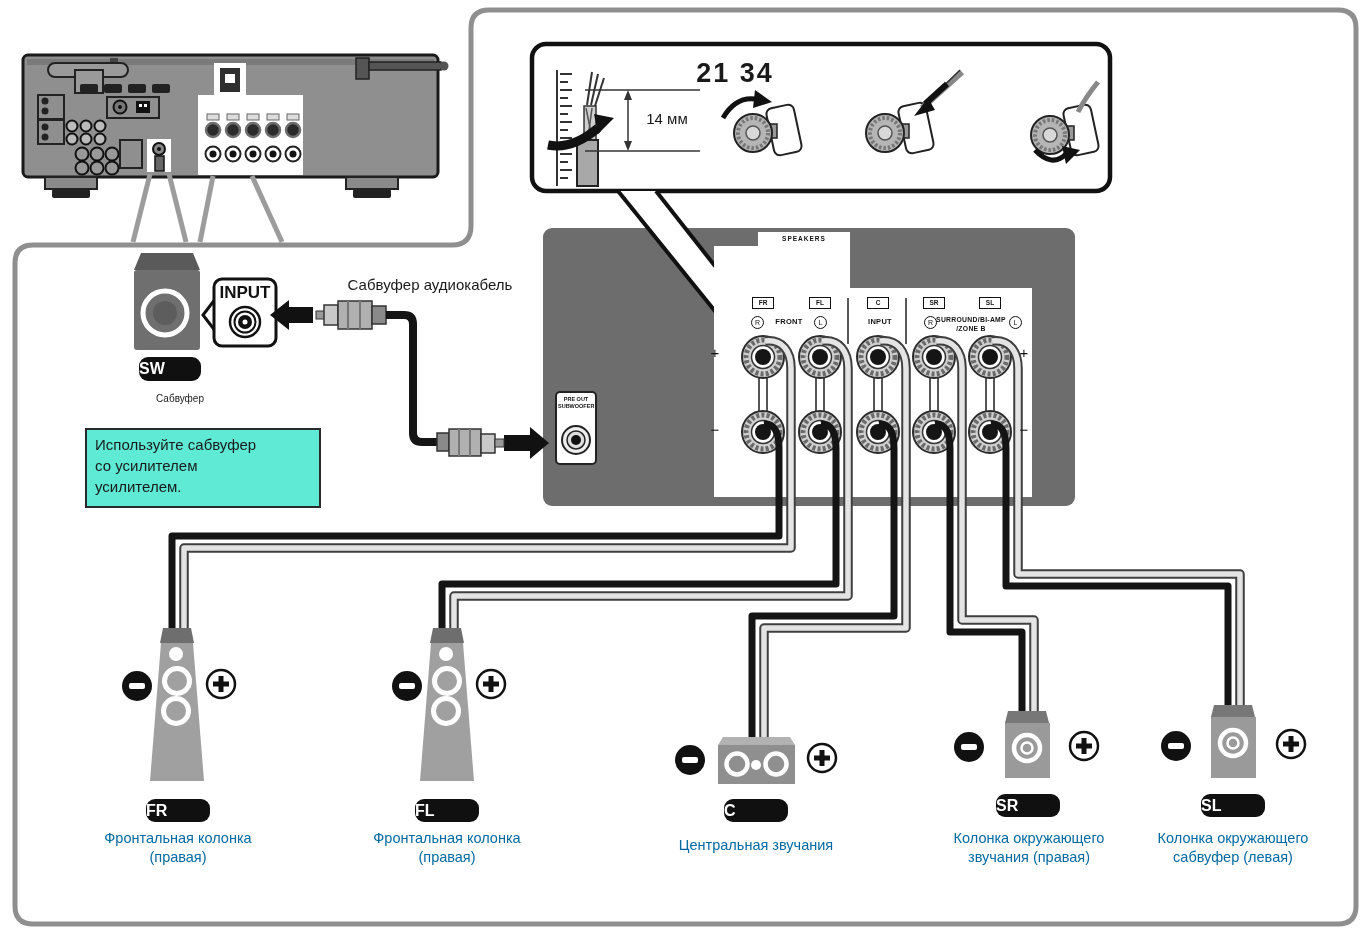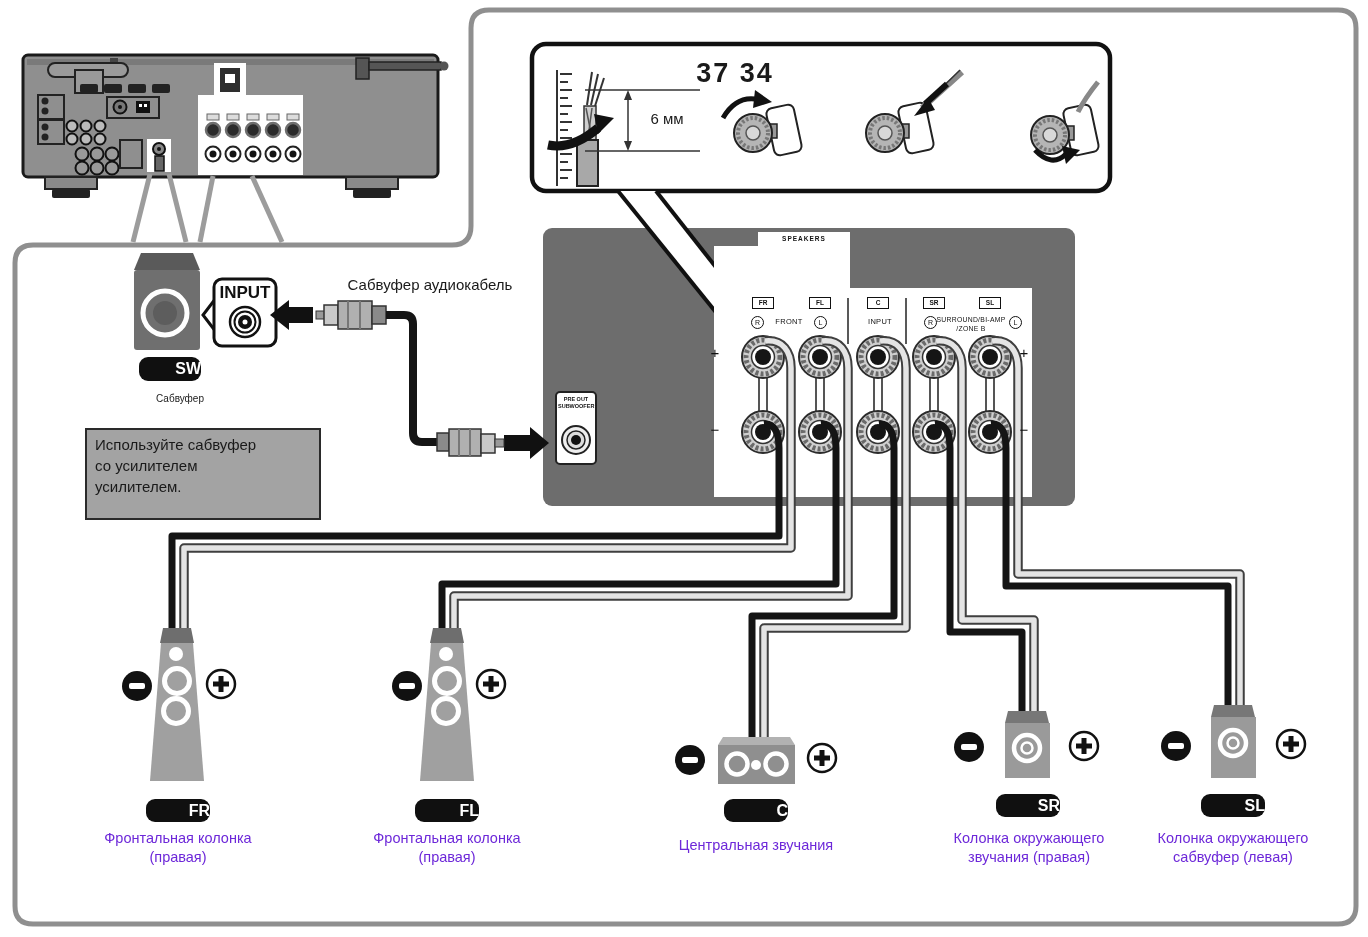--- a/index.html
+++ b/index.html
@@ -1,30 +1,30 @@
 <!DOCTYPE html>
 <html><head>
 <meta charset="utf-8">
 <style>
   html,body{margin:0;padding:0;background:#fff;}
   .stage{position:relative;width:1368px;height:937px;background:#fff;overflow:hidden;
          font-family:"Liberation Sans",sans-serif;color:#1a1a1a;}
   .abs{position:absolute;}
   .c{text-align:center;}
   .badge{position:absolute;background:#101010;color:#fff;font-weight:bold;
-         border-radius:9px;text-align:right;}
+         border-radius:9px;text-align:left;}
   .badge.big{width:64px;height:23px;font-size:16px;line-height:23px;}
-  .spk-label{position:absolute;width:220px;text-align:center;font-size:14.5px;line-height:19px;color:#6d28d9;}
+  .spk-label{position:absolute;width:220px;text-align:center;font-size:14.5px;line-height:19px;color:#0369a1;}
   .mini-id{position:absolute;width:22px;height:12px;background:#fff;border:1px solid #111;
            box-sizing:border-box;font-size:6.5px;font-weight:bold;line-height:10px;text-align:center;color:#111;}
   .rl{position:absolute;width:11px;height:11px;border:1px solid #111;border-radius:50%;
       font-size:7px;line-height:11px;text-align:center;color:#111;background:transparent;}
-  .chan{position:absolute;font-size:7.5px;font-weight:normal;color:#111;letter-spacing:0.3px;}
+  .chan{position:absolute;font-size:7.5px;font-weight:bold;color:#111;letter-spacing:0.3px;}
   .sign{position:absolute;width:18px;text-align:center;font-size:15px;color:#111;}
-  .note-box{position:absolute;left:85px;top:428px;width:236px;height:92px;background:#a3a3a3;
+  .note-box{position:absolute;left:85px;top:428px;width:236px;height:80px;background:#5eead4;
             border:2px solid #2a2a2a;box-sizing:border-box;padding:4px 8px;
             font-size:15px;line-height:21px;color:#1a1a1a;}
   .tinytxt{position:absolute;font-size:5.5px;color:#111;font-weight:bold;text-align:center;}
 </style>
 </head>
 <body>
 
 <div class="stage">
 
 <svg class="abs" style="left:0;top:0" width="1368" height="937" viewBox="0 0 1368 937">
@@ -441,22 +441,22 @@
           <rect x="1168" y="743" width="16" height="6" rx="2" fill="#fff"></rect>
         </g>
     <g>
           <circle cx="1291" cy="744" r="14" fill="#fff" stroke="#111" stroke-width="2.5"></circle>
           <rect x="1283" y="741.5" width="16" height="5" fill="#111"></rect>
           <rect x="1288.5" y="736" width="5" height="16" fill="#111"></rect>
         </g>
   </g>
 </svg>
 
-<div class="abs c" style="left:660px;top:58px;width:150px;font-size:27px;font-weight:bold;letter-spacing:2px;">37 34</div>
-<div class="abs c" style="left:632px;top:110px;width:70px;font-size:15px;">6 мм</div>
+<div class="abs c" style="left:660px;top:58px;width:150px;font-size:27px;font-weight:bold;letter-spacing:2px;">21 34</div>
+<div class="abs c" style="left:632px;top:110px;width:70px;font-size:15px;">14 мм</div>
 
 <div class="abs c" style="left:758px;top:231px;width:92px;font-size:6.5px;font-weight:bold;letter-spacing:1px;line-height:16px;color:#111;">SPEAKERS</div>
 
 <div class="mini-id" style="left:752px;top:297px;">FR</div>
 <div class="mini-id" style="left:809px;top:297px;">FL</div>
 <div class="mini-id" style="left:867px;top:297px;">C</div>
 <div class="mini-id" style="left:923px;top:297px;">SR</div>
 <div class="mini-id" style="left:979px;top:297px;">SL</div>
 
 <div class="rl" style="left:751px;top:316px;">R</div>

